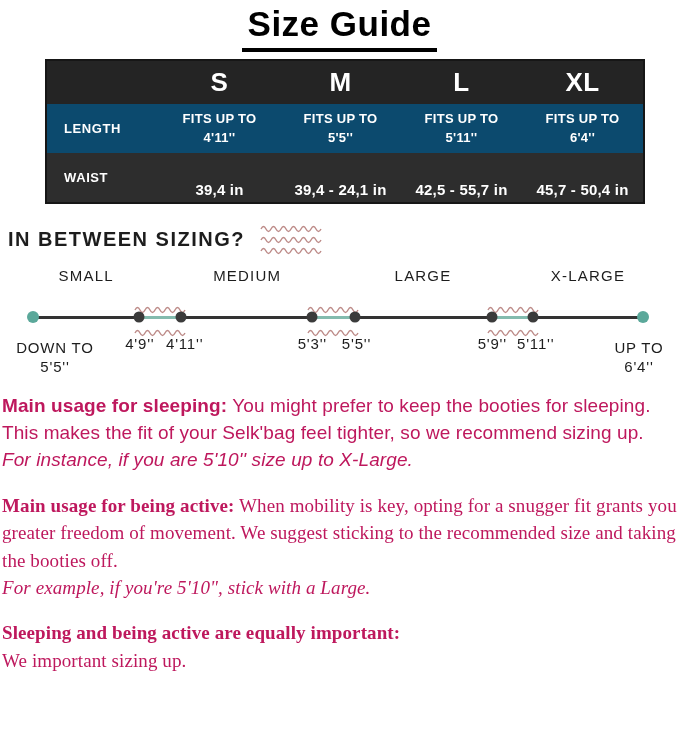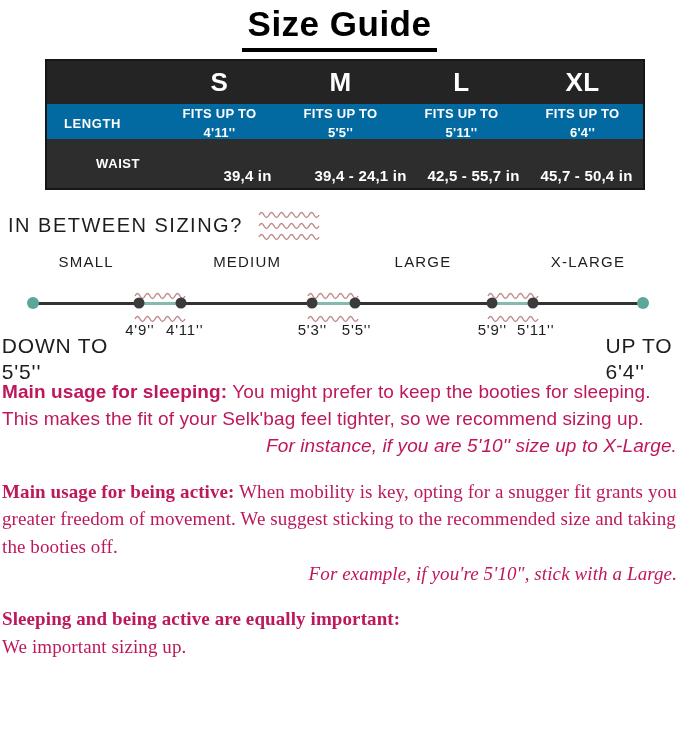--- a/index.html
+++ b/index.html
@@ -8,56 +8,56 @@
 
   
   .title-wrap { text-align:center; margin-top:2px; }
   .title { display:inline-block; font-size:35px; font-weight:800; letter-spacing:0.5px;
     color:#000; border-bottom:4px solid #000; padding:0 6px 2px 6px; line-height:1.25; }
 
   
   .size-table { width:600px; margin:7px 0 0 45px; border:2px solid #161616; }
   .trow { display:grid; grid-template-columns:112px repeat(4,1fr); align-items:center; }
   .trow.head { background:#242424; height:43px; }
-  .trow.length { background:#0369a1; height:35px; }
-  .trow.waist { background:#2d2d2d; height:49px;padding-left:32px; }
+  .trow.length { background:#0c4a6e; height:49px; }
+  .trow.waist { background:#2d2d2d; height:49px; }
   .tcell { text-align:center; color:#fff; }
   .tcell.rowlabel { text-align:left; padding-left:17px; font-size:13px; font-weight:700;
     letter-spacing:0.6px; }
   .head .tcell { font-size:26px; font-weight:800; letter-spacing:0.5px; }
   .length .tcell.val { font-size:13px; font-weight:700; line-height:1.5; letter-spacing:0.3px; }
   .waist .tcell.val { font-size:15px; font-weight:700; letter-spacing:0.2px;margin-top:24px; }
 
   
   .between-row { display:flex; align-items:center; gap:14px; margin:17px 0 0 8px; height:38px; }
-  .between-label { font-size:20px; font-weight:400; letter-spacing:1.5px; color:#1d1d1d; }
+  .between-label { font-size:20px; font-weight:700; letter-spacing:1.5px; color:#1d1d1d; }
   .squig-block svg { display:block; margin:1px 0; }
 
   
   .timeline { position:relative; width:679px; height:122px; }
   .tl-size-label { position:absolute; top:8px; transform:translateX(-50%); font-size:15px;
     letter-spacing:1.2px; color:#1d1d1d; white-space:nowrap; }
   .tl-line { position:absolute; top:57px; left:4.9%; width:89.8%; height:3px; background:#333; }
   .tl-seg { position:absolute; top:57px; height:3px; background:#83bbae; }
   .tl-dot { position:absolute; top:58.5px; width:11px; height:11px; border-radius:50%;
     background:#3b3b3b; transform:translate(-50%,-50%); }
   .tl-dot.teal { width:12px; height:12px; background:#5ba89a; }
   .tl-squig { position:absolute; transform:translateX(-50%); }
   .tl-squig.above { top:42px; }
   .tl-squig.below { top:65px; }
   .tl-tick { position:absolute; top:76px; transform:translateX(-50%); font-size:15px;
     letter-spacing:0.8px; color:#1d1d1d; white-space:nowrap; }
-  .tl-end { position:absolute; top:88px; transform:translateX(-50%); text-align:left;
-    font-size:21px; letter-spacing:0.8px; color:#1d1d1d; line-height:1.25; white-space:nowrap; }
+  .tl-end { position:absolute; top:80px; transform:translateX(-50%); text-align:center;
+    font-size:15px; letter-spacing:0.8px; color:#1d1d1d; line-height:1.25; white-space:nowrap; }
 
   
   .copy { padding:0 2px; margin-top:11px; }
   .para { font-size:19px; line-height:1.44; letter-spacing:0.1px; color:#be185d; }
   .para b { font-weight:800; }
-  .para .it { font-style:italic;text-align:right; }
+  .para .it { font-style:italic; }
   .para + .para { margin-top:18px;font-family:Liberation Serif, serif; }
 </style>
 </head>
 <body>
 
 <div class="title-wrap">
   <span class="title">Size Guide</span>
 </div>
 
 <div class="size-table">

